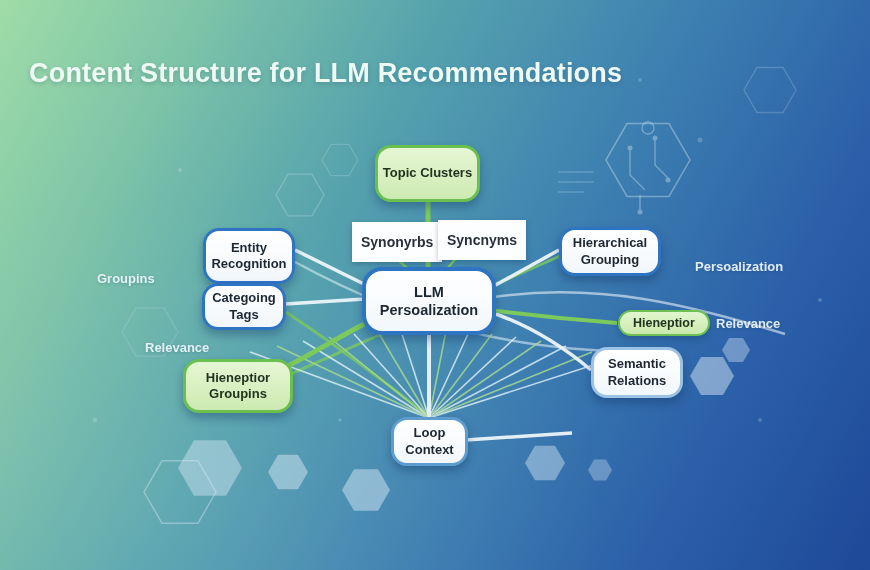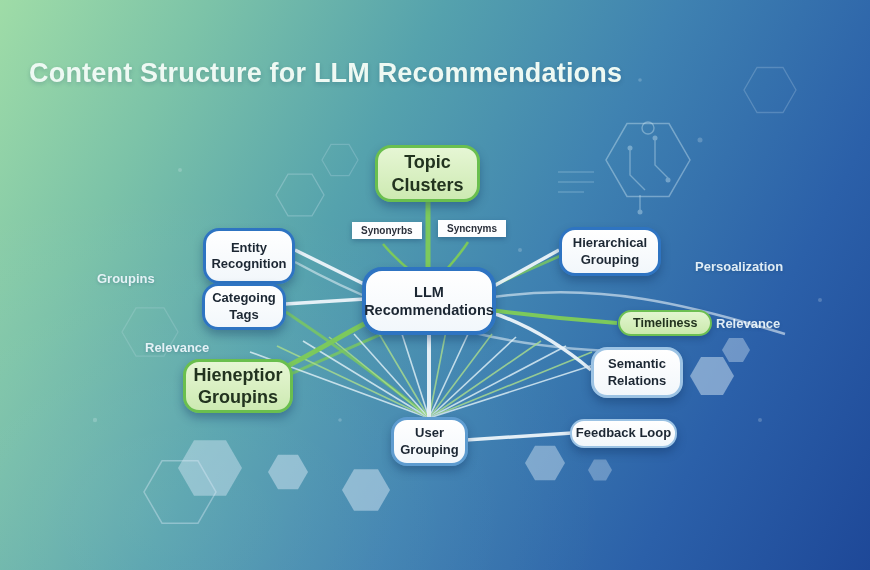--- a/index.html
+++ b/index.html
@@ -23,25 +23,25 @@
   }
 
   .node {
     position:absolute; display:flex; align-items:center; justify-content:center;
     text-align:center; font-weight:bold; color:#1c2733; line-height:1.25;
     border-radius:16px; box-shadow:0 5px 10px rgba(12,42,88,0.35);
   }
   .node-white   { background:linear-gradient(180deg,#ffffff 0%, #f2f7fb 100%); border:3px solid #2e74c2; font-size:13px; }
   .node-primary { background:linear-gradient(180deg,#ffffff 0%, #f2f7fb 100%); border:4px solid #2e74c2; font-size:14.5px; border-radius:20px; }
   .node-soft    { background:linear-gradient(180deg,#ffffff 0%, #f2f7fb 100%); border:3px solid #9cc3e4; font-size:13px; }
-  .node-green   { background:linear-gradient(180deg,#e6f6d4 0%, #cdeab2 100%); border:3px solid #6abf4e; font-size:18px; color:#22331f; }
+  .node-green   { background:linear-gradient(180deg,#e6f6d4 0%, #cdeab2 100%); border:3px solid #6abf4e; font-size:13px; color:#22331f; }
 
   .pill {
     position:absolute; white-space:nowrap; font-weight:bold; color:#2a2f3a;
-    background:#fdfeff; border-radius:0; padding:3px 9px; font-size:10px;
+    background:#fdfeff; border-radius:0; padding:12px 9px; font-size:14px;
     box-shadow:0 2px 5px rgba(12,42,88,0.30);
   }
   .pill-green {
     position:absolute; white-space:nowrap; font-weight:bold; color:#22331f;
     background:linear-gradient(180deg,#e2f6cf 0%, #cbe9ad 100%);
     border:2.5px solid #6cbf52; border-radius:14px; padding:4px 13px; font-size:12.5px;
     box-shadow:0 3px 6px rgba(12,42,88,0.30);
   }
 
   .float-label {
@@ -146,43 +146,40 @@
 
   <div class="node node-white" style="left:203px; top:228px; width:92px; height:56px;">
     <span>Entity Recognition</span>
   </div>
 
   <div class="node node-white" style="left:202px; top:283px; width:84px; height:47px;">
     <span>Categoing Tags</span>
   </div>
 
   <div class="node node-primary" style="left:362px; top:267px; width:134px; height:68px;">
-    <span>LLM Recommendations</span>
+    <span>LLM Persoalization</span>
   </div>
 
   <div class="node node-white" style="left:559px; top:227px; width:102px; height:49px;">
     <span>Hierarchical Grouping</span>
   </div>
 
-  <span class="pill-green" style="left:618px; top:310px;">Timeliness</span>
+  <span class="pill-green" style="left:618px; top:310px;">Hieneptior</span>
 
   <div class="node node-soft" style="left:591px; top:347px; width:92px; height:51px;">
     <span>Semantic Relations</span>
   </div>
 
   <div class="node node-green" style="left:183px; top:359px; width:110px; height:54px;">
     <span>Hieneptior Groupins</span>
   </div>
 
   <div class="node node-white" style="left:391px; top:417px; width:77px; height:49px; border-color:#5e9cd0;">
-    <span>User Grouping</span>
+    <span>Loop Context</span>
   </div>
 
-  <div class="node node-soft" style="left:570px; top:419px; width:107px; height:29px; border-width:2px; border-radius:14px;">
-    <span>Feedback Loop</span>
-  </div>
 
   <span class="float-label" style="left:97px; top:271px;">Groupins</span>
   <span class="float-label" style="left:145px; top:340px;">Relevance</span>
   <span class="float-label" style="left:695px; top:259px;">Persoalization</span>
   <span class="float-label" style="left:716px; top:316px;">Relevance</span>
 
 </div>
 
 </body></html>

